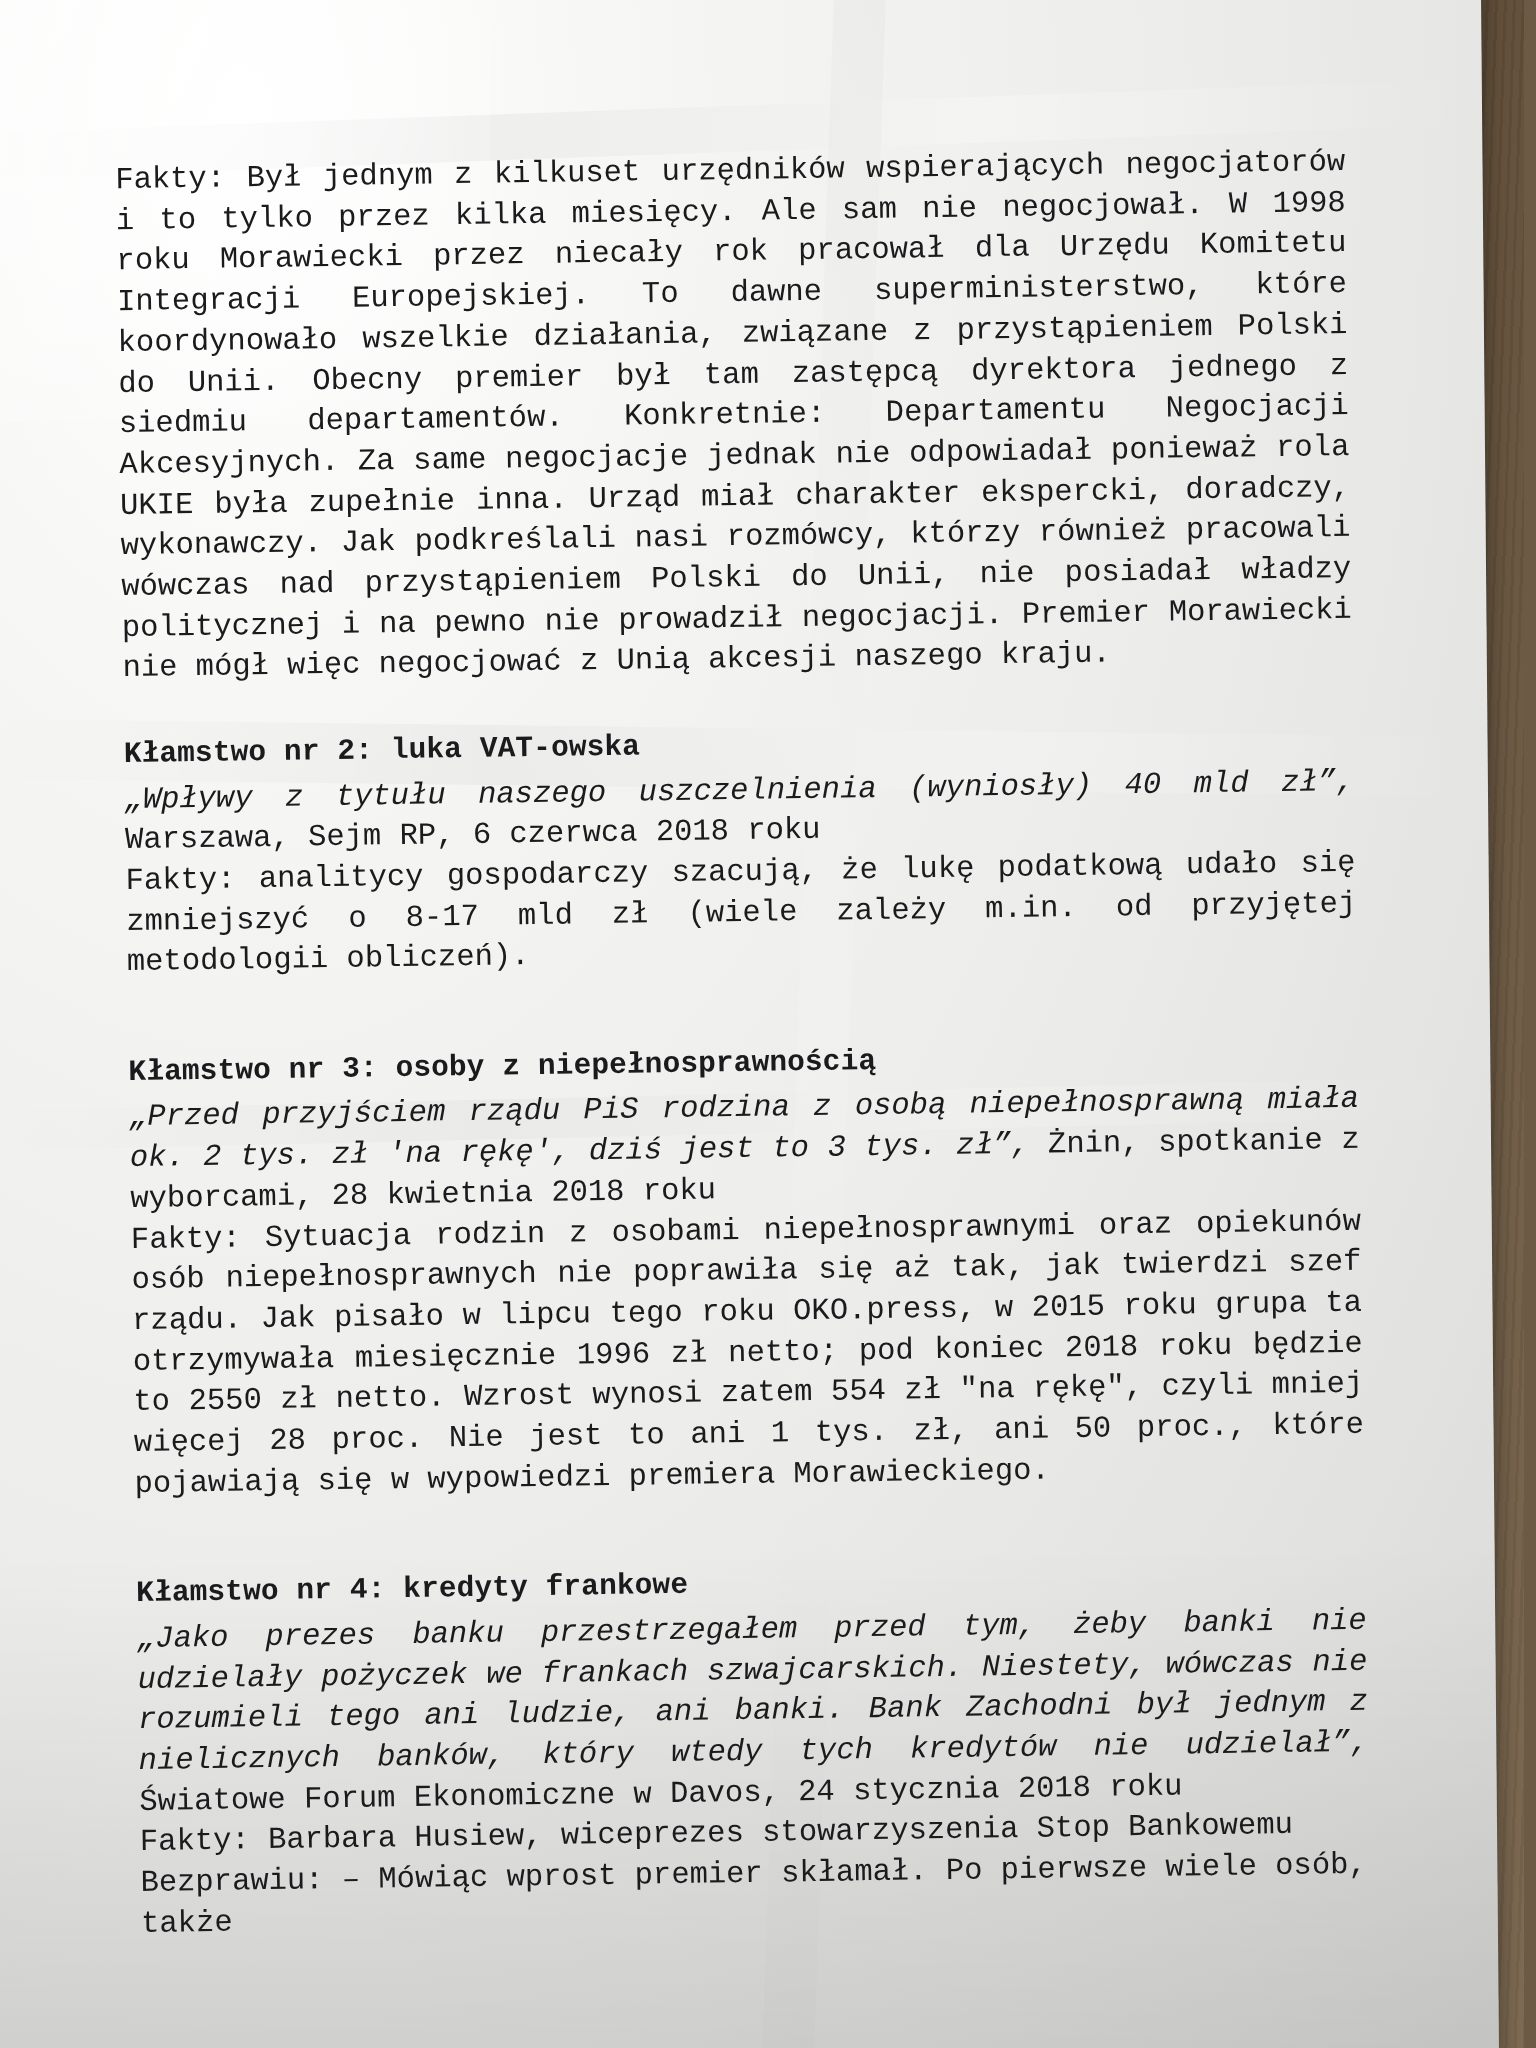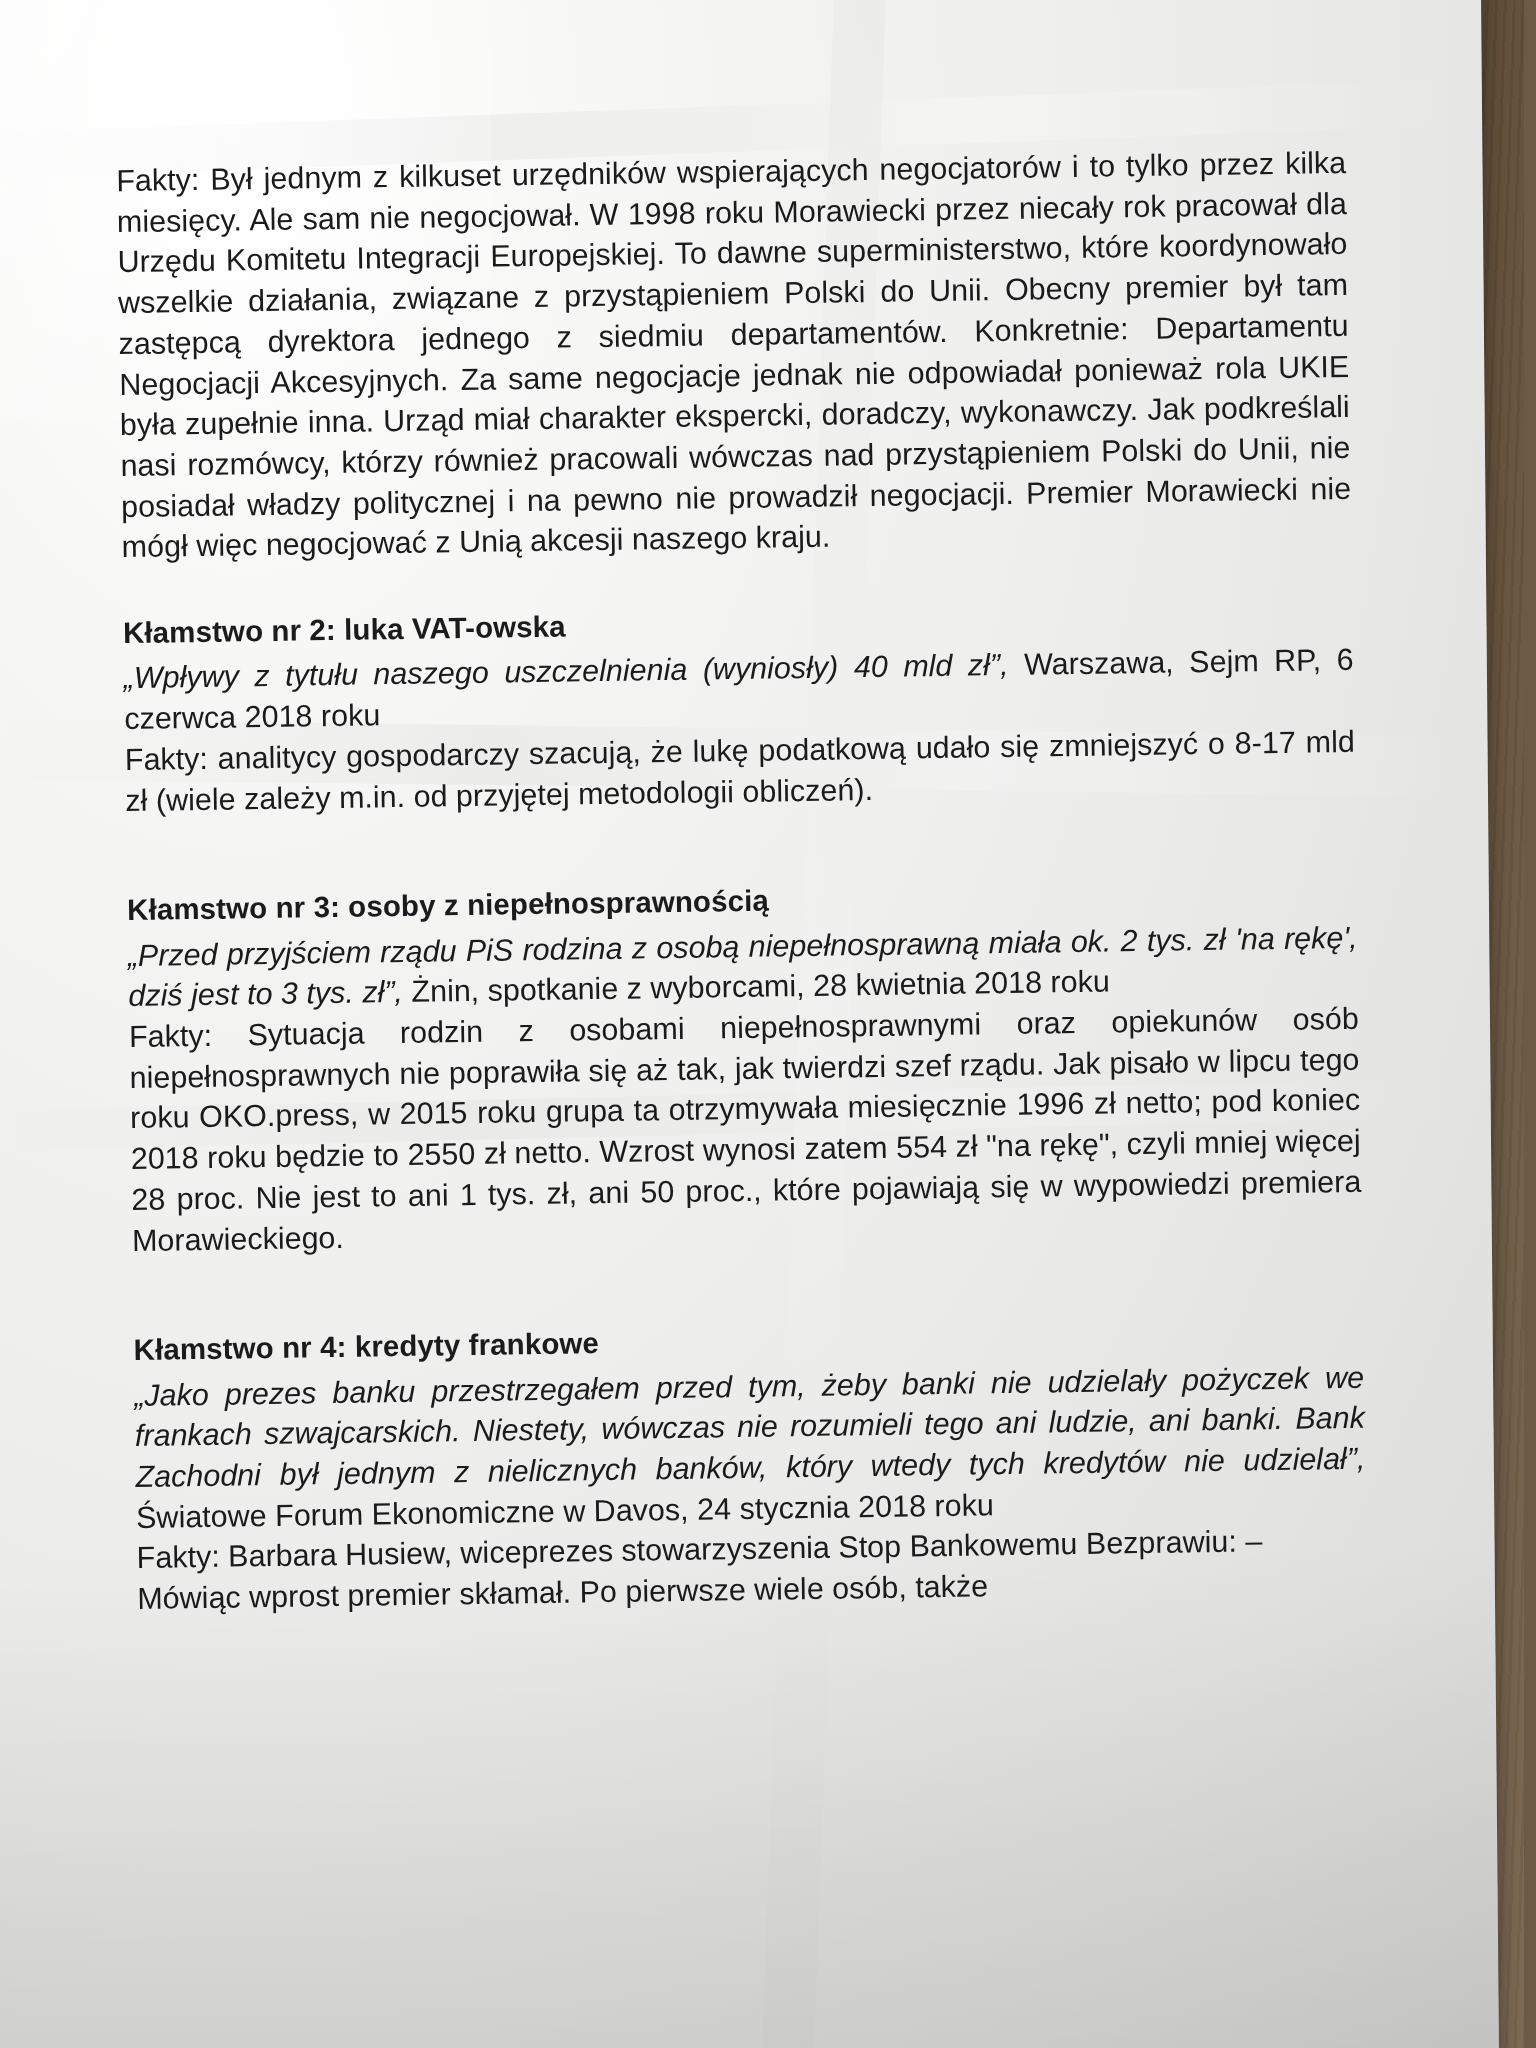--- a/index.html
+++ b/index.html
@@ -6,21 +6,21 @@
     margin: 0;
     padding: 0;
     background: #6d5a45;
   }
   #page {
     position: relative;
     width: 1524px;
     height: 2048px;
     overflow: hidden;
     background: #c4b5fd;
-    font-family: Liberation Sans, sans-serif;
+    font-family: Liberation Mono, monospace;
   }
   
   #desk {
     position: absolute;
     inset: 0;
     background:
       linear-gradient(105deg, #8a7257 0%, #6f5a42 35%, #5d4a35 70%, #7d6950 100%);
   }
   #desk::after {
     content: "";

